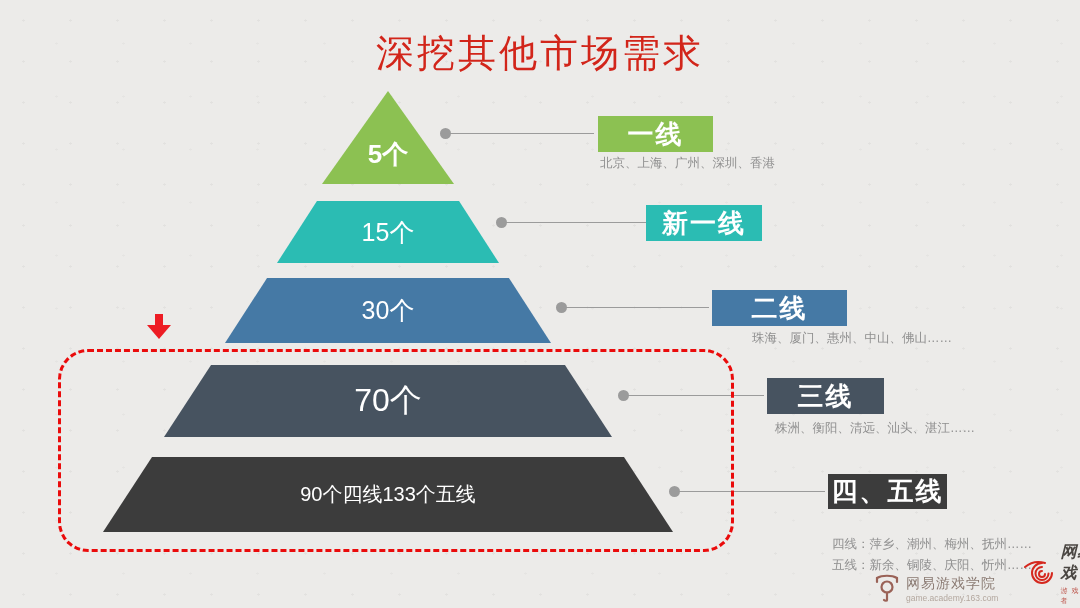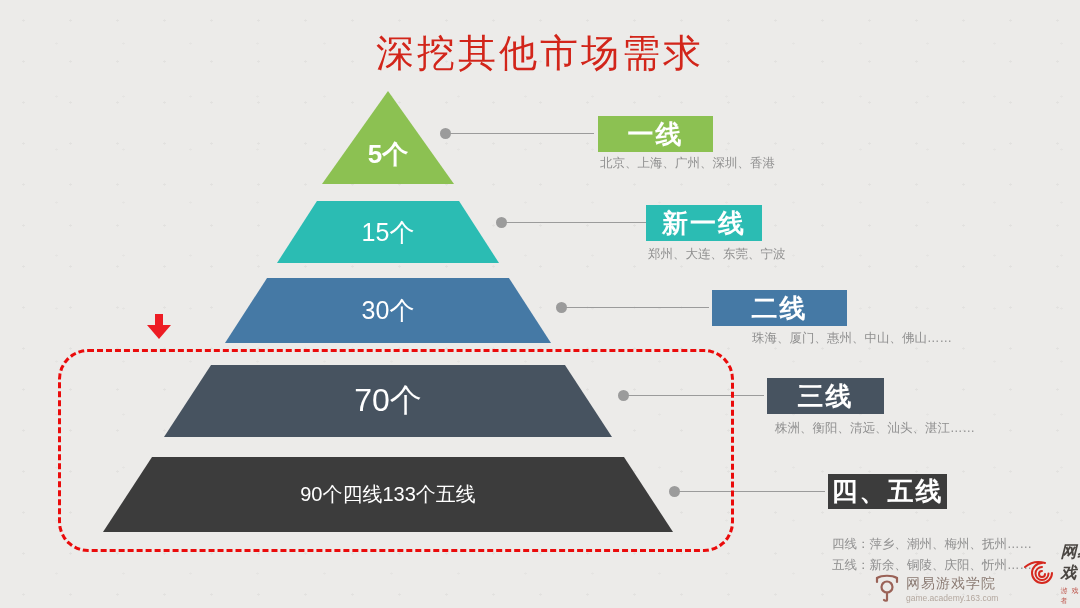--- a/index.html
+++ b/index.html
@@ -109,21 +109,20 @@
   <div class="dot dot5"></div>
 
   <div class="lbox lbox1">一线</div>
   <div class="lbox lbox2">新一线</div>
   <div class="lbox lbox3">二线</div>
   <div class="lbox lbox5">四、五线</div>
   <div class="lbox lbox4">三线</div>
 
   <div class="cities cities1">北京、上海、广州、深圳、香港</div>
   <div class="cities cities2">
-    <div>郑州、大连、东莞、宁波</div>
   </div>
   <div class="cities cities3">珠海、厦门、惠州、中山、佛山……</div>
   <div class="cities cities4">株洲、衡阳、清远、汕头、湛江……</div>
   <div class="cities cities5">
     <div>四线：萍乡、潮州、梅州、抚州……</div>
     <div>五线：新余、铜陵、庆阳、忻州……</div>
   </div>
 
   <div class="dashed-box"></div>
   <div class="down-arrow">

